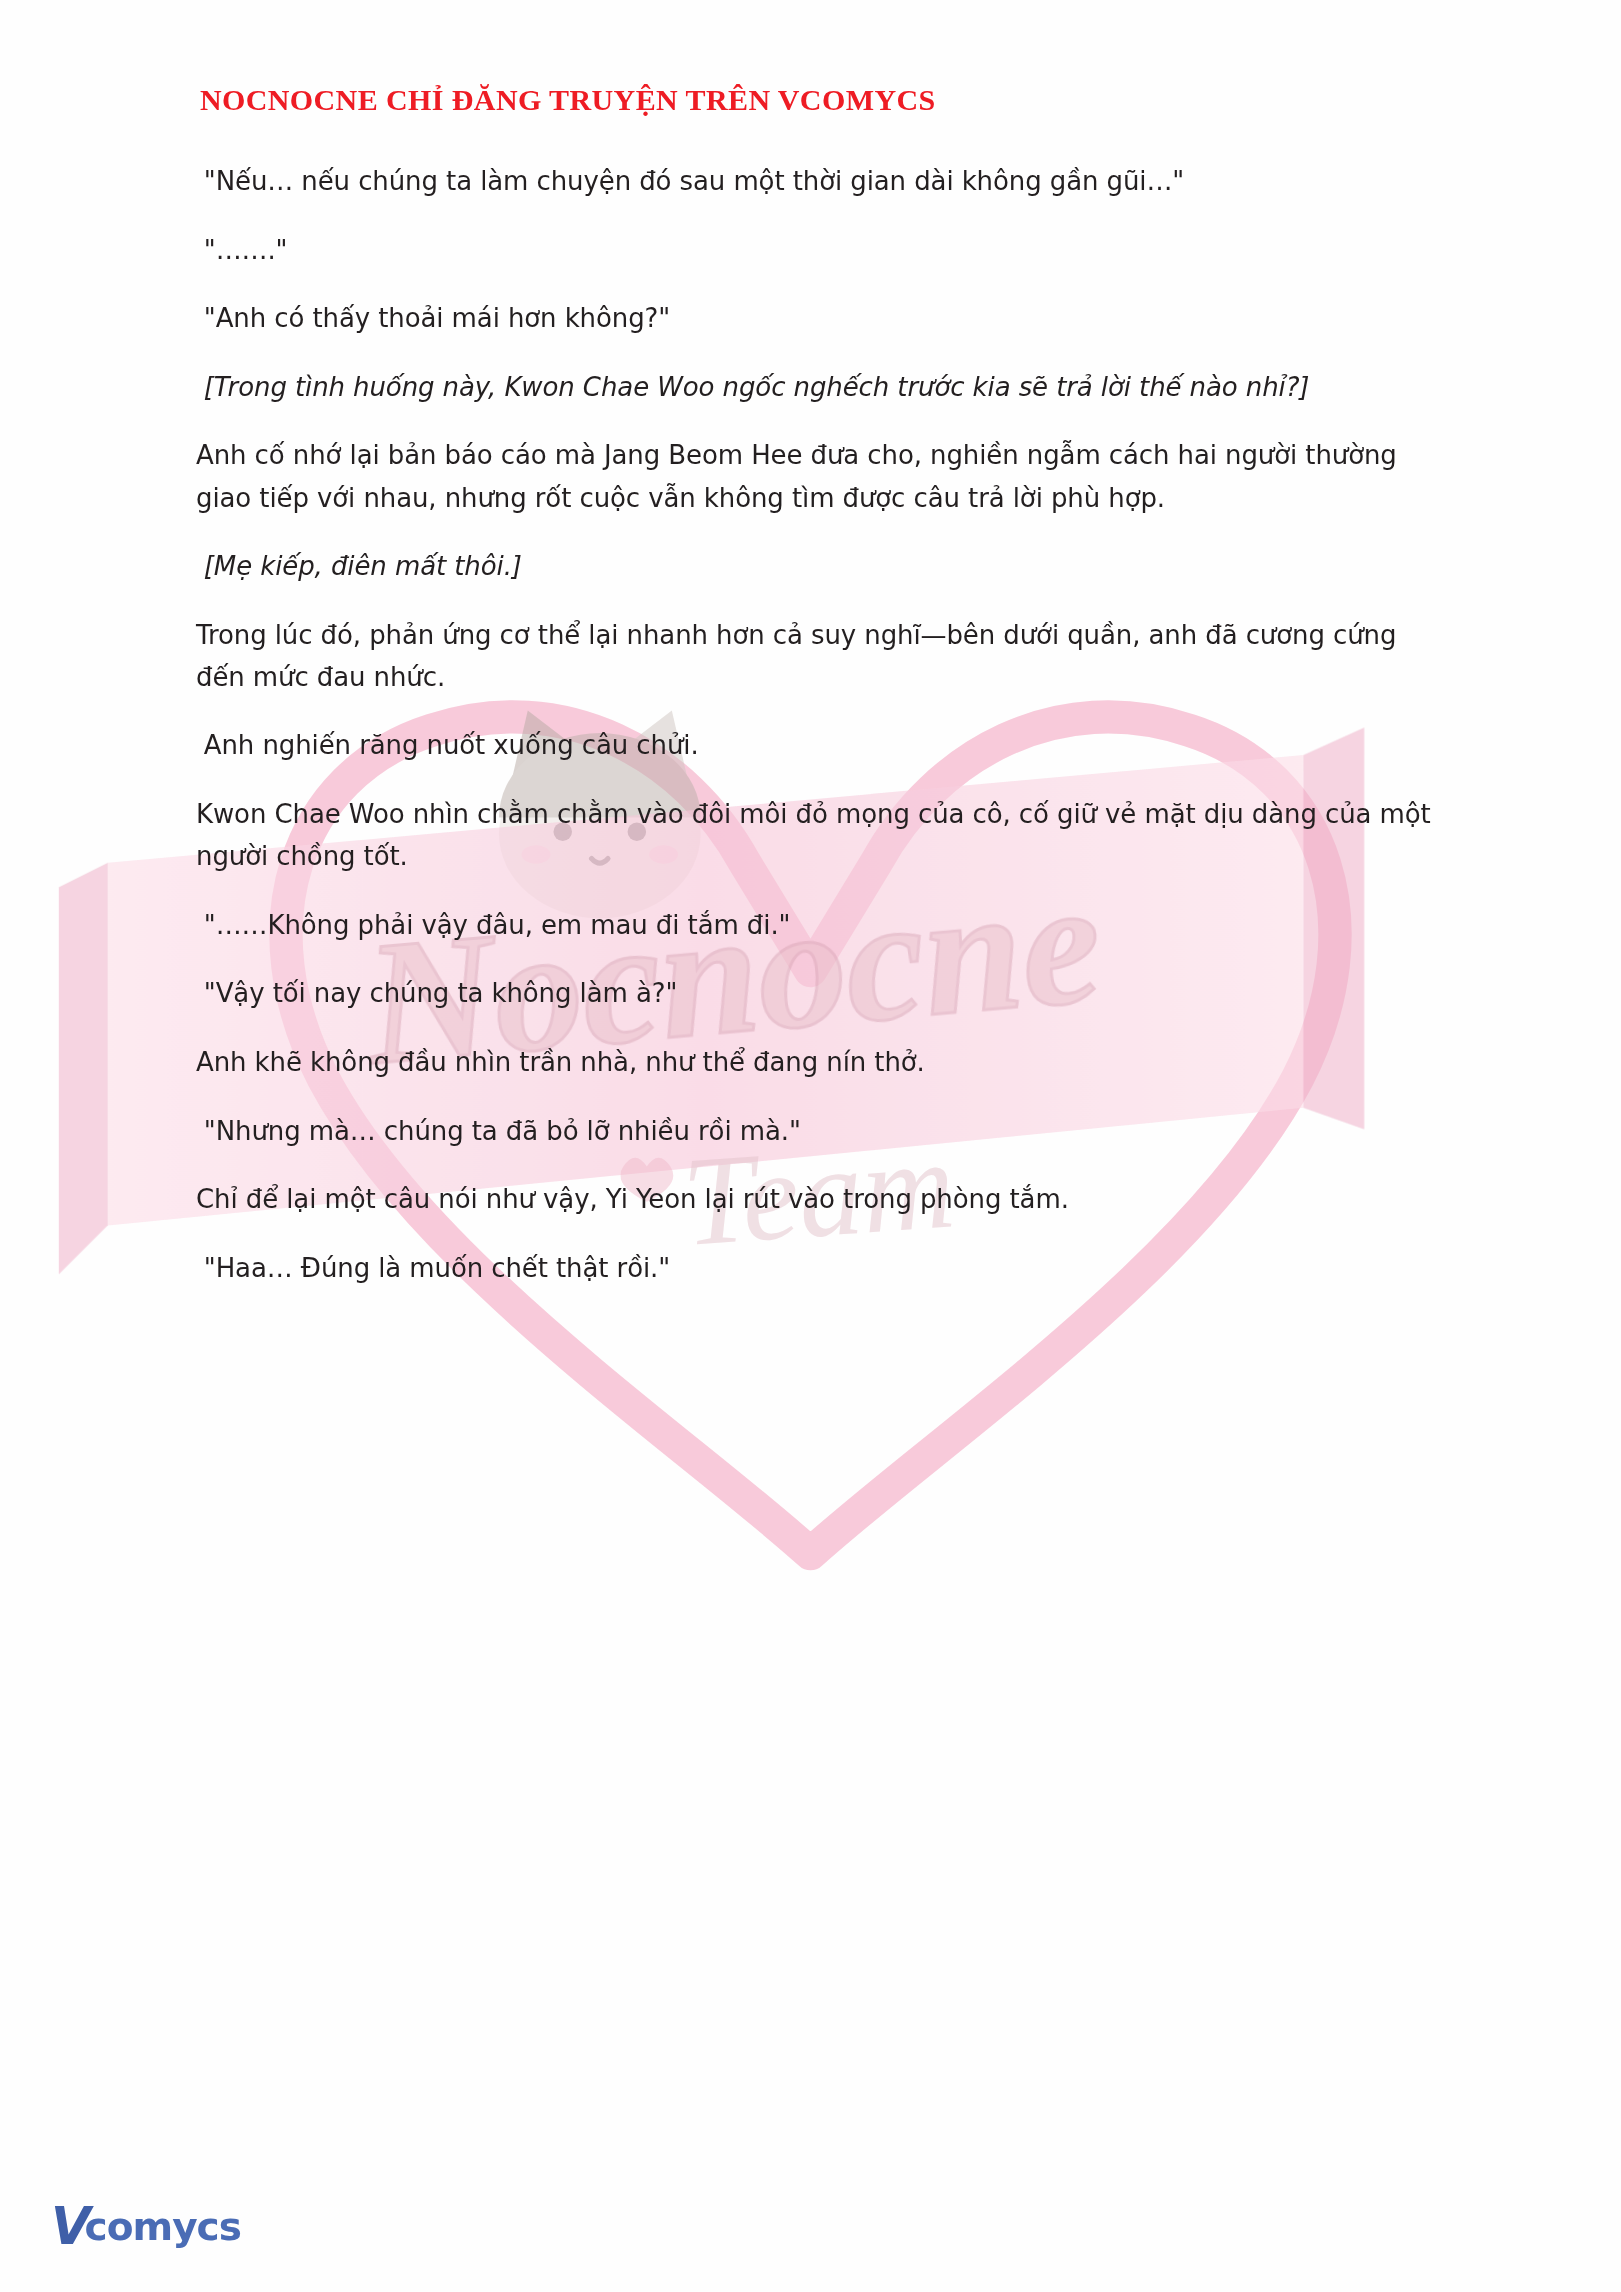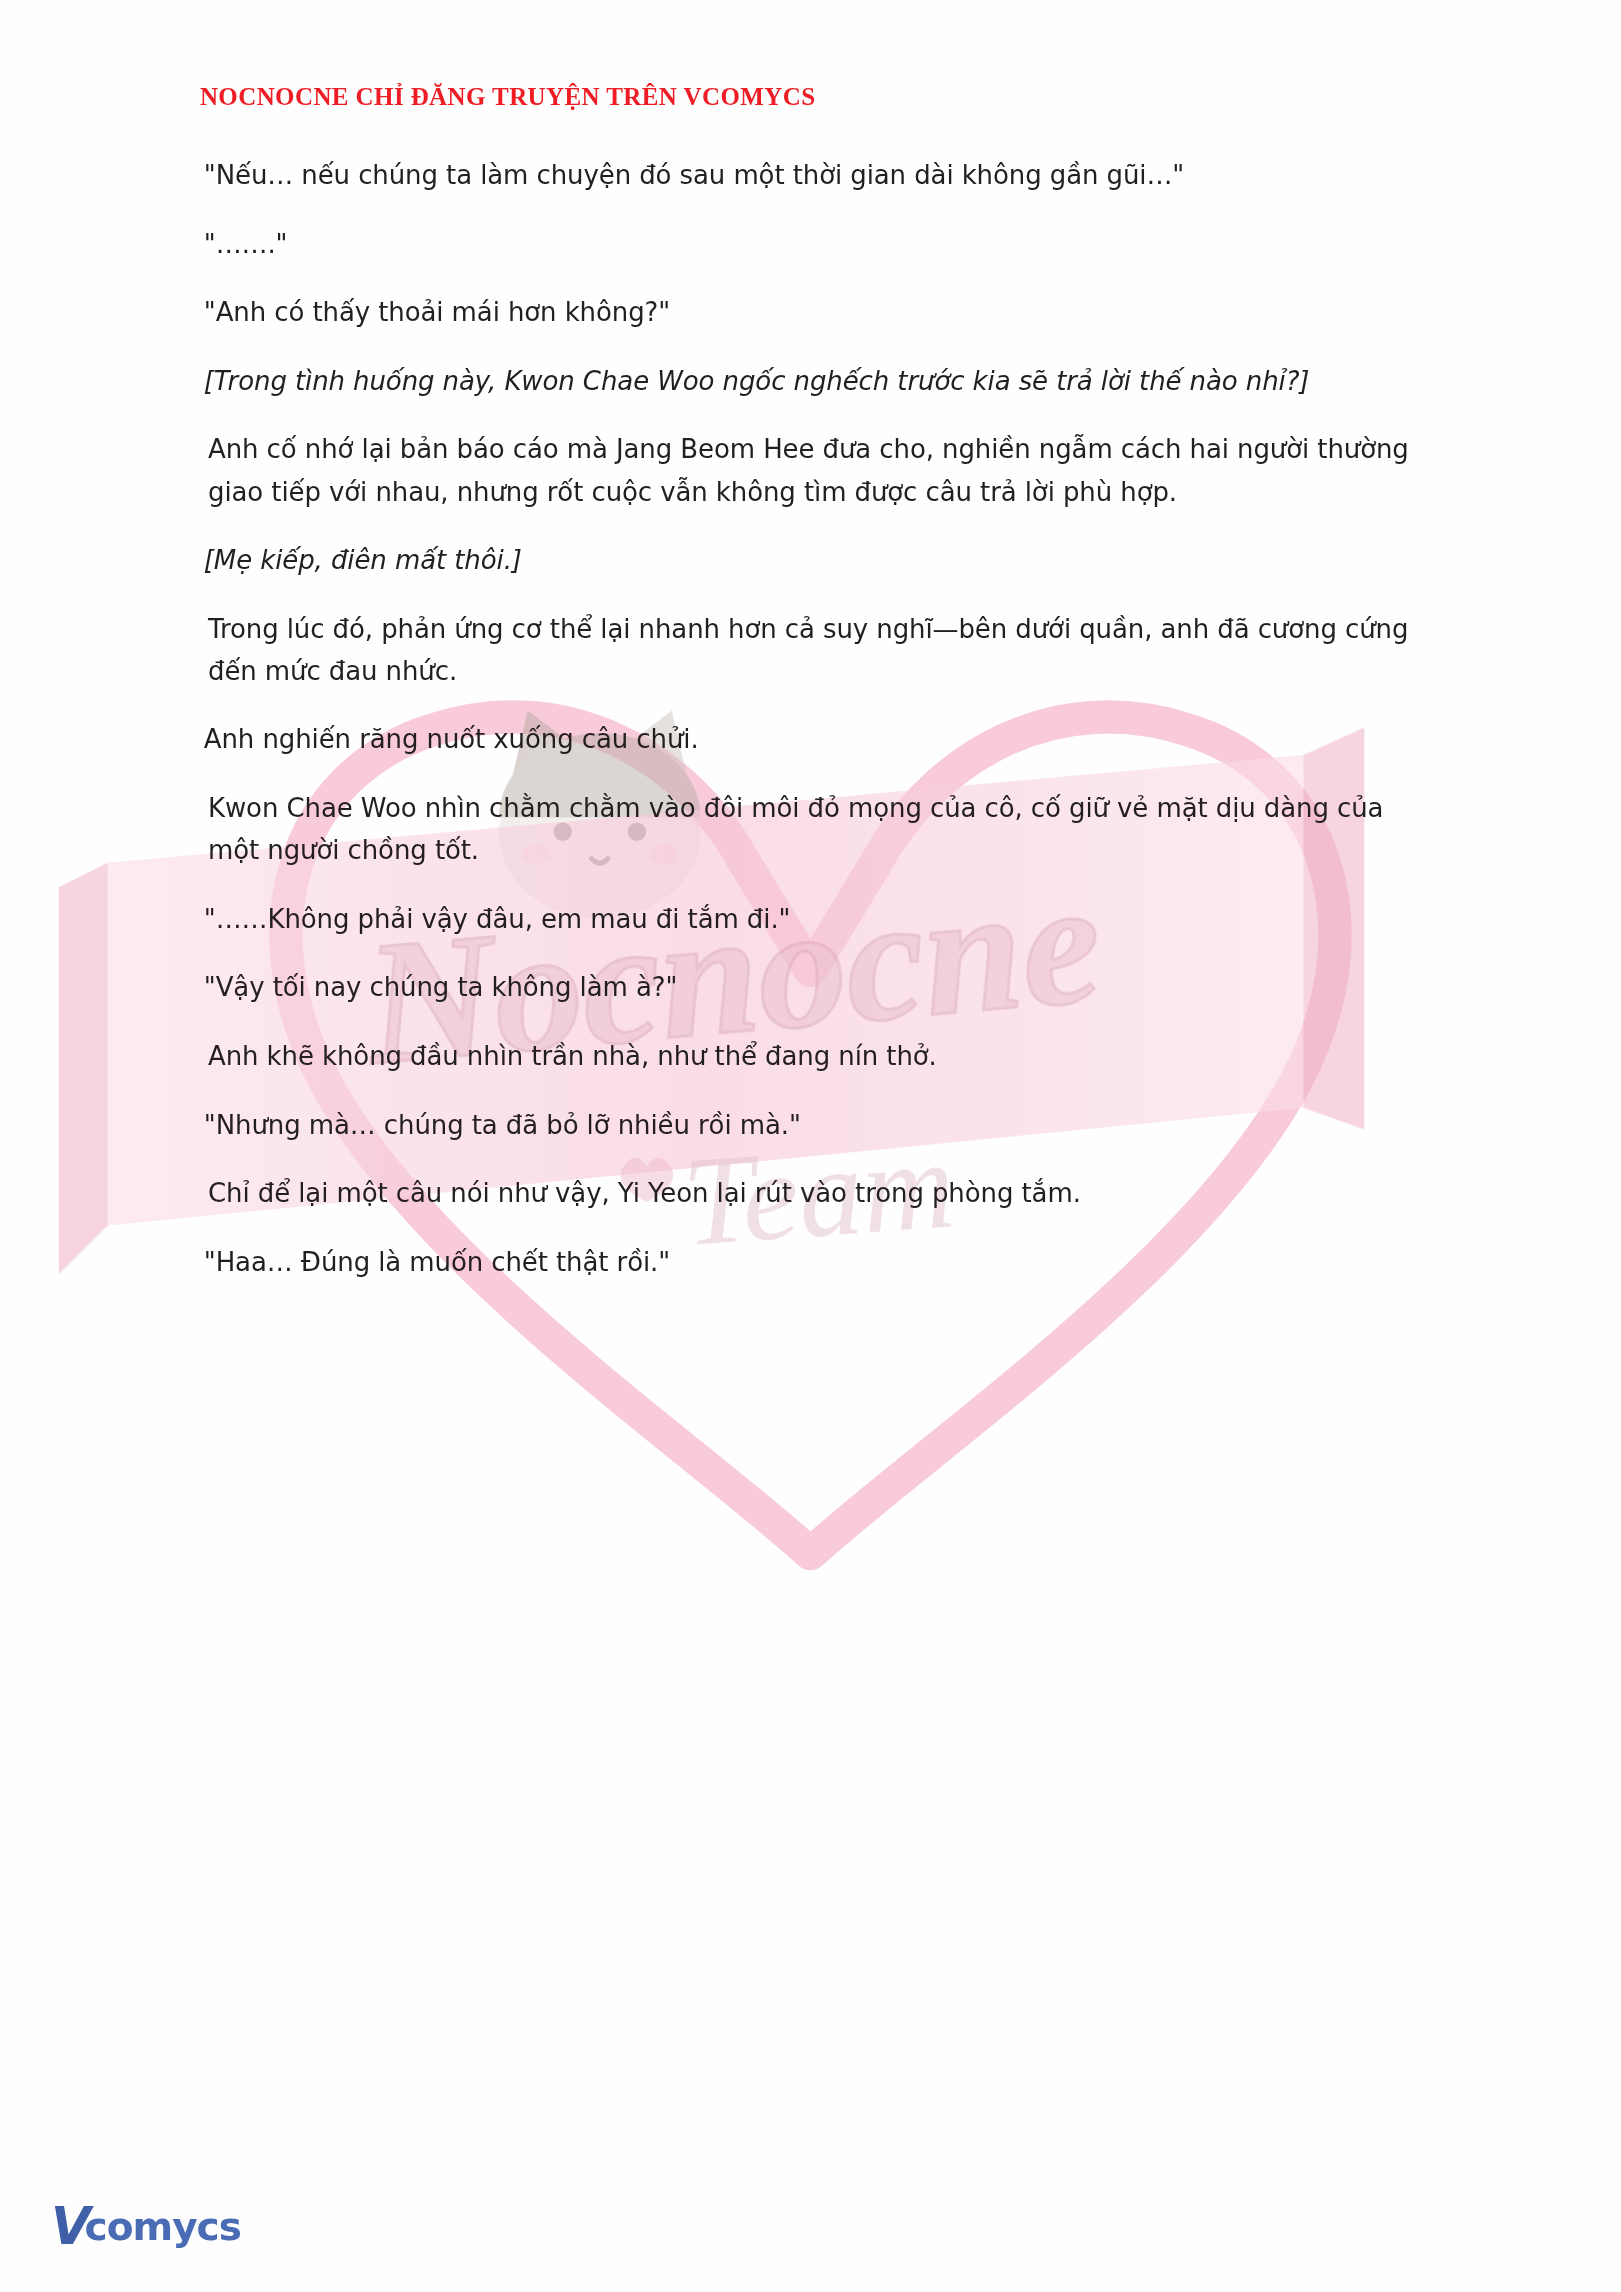--- a/index.html
+++ b/index.html
@@ -38,21 +38,21 @@
     position: absolute;
     left: 196px;
     top: 83px;
     width: 1235px;
     z-index: 2;
   }
 
   .doc-header {
     font-family: "Liberation Serif", serif;
     font-weight: bold;
-    font-size: 25px;
+    font-size: 30px;
     letter-spacing: 0.4px;
     color: #ee1c24;
     margin: 0 0 43px 3.9px;
   }
 
   .para {
     font-family: "DejaVu Sans", sans-serif;
     font-size: 26px;
     line-height: 1.62;
     color: #231f20;
@@ -63,21 +63,20 @@
     text-indent: 0;
     padding-left: 7.8px;
   }
   .para.bold-italic {
     font-weight: normal;
     font-style: italic;
     padding-left: 7.8px;
   }
   .para.flush {
     padding-left: 0;
-    margin-left: 12px;
   }
 
   
   #footer-logo {
     position: absolute;
     left: 51px;
     bottom: 41px;
     z-index: 3;
     display: flex;
     align-items: center;

